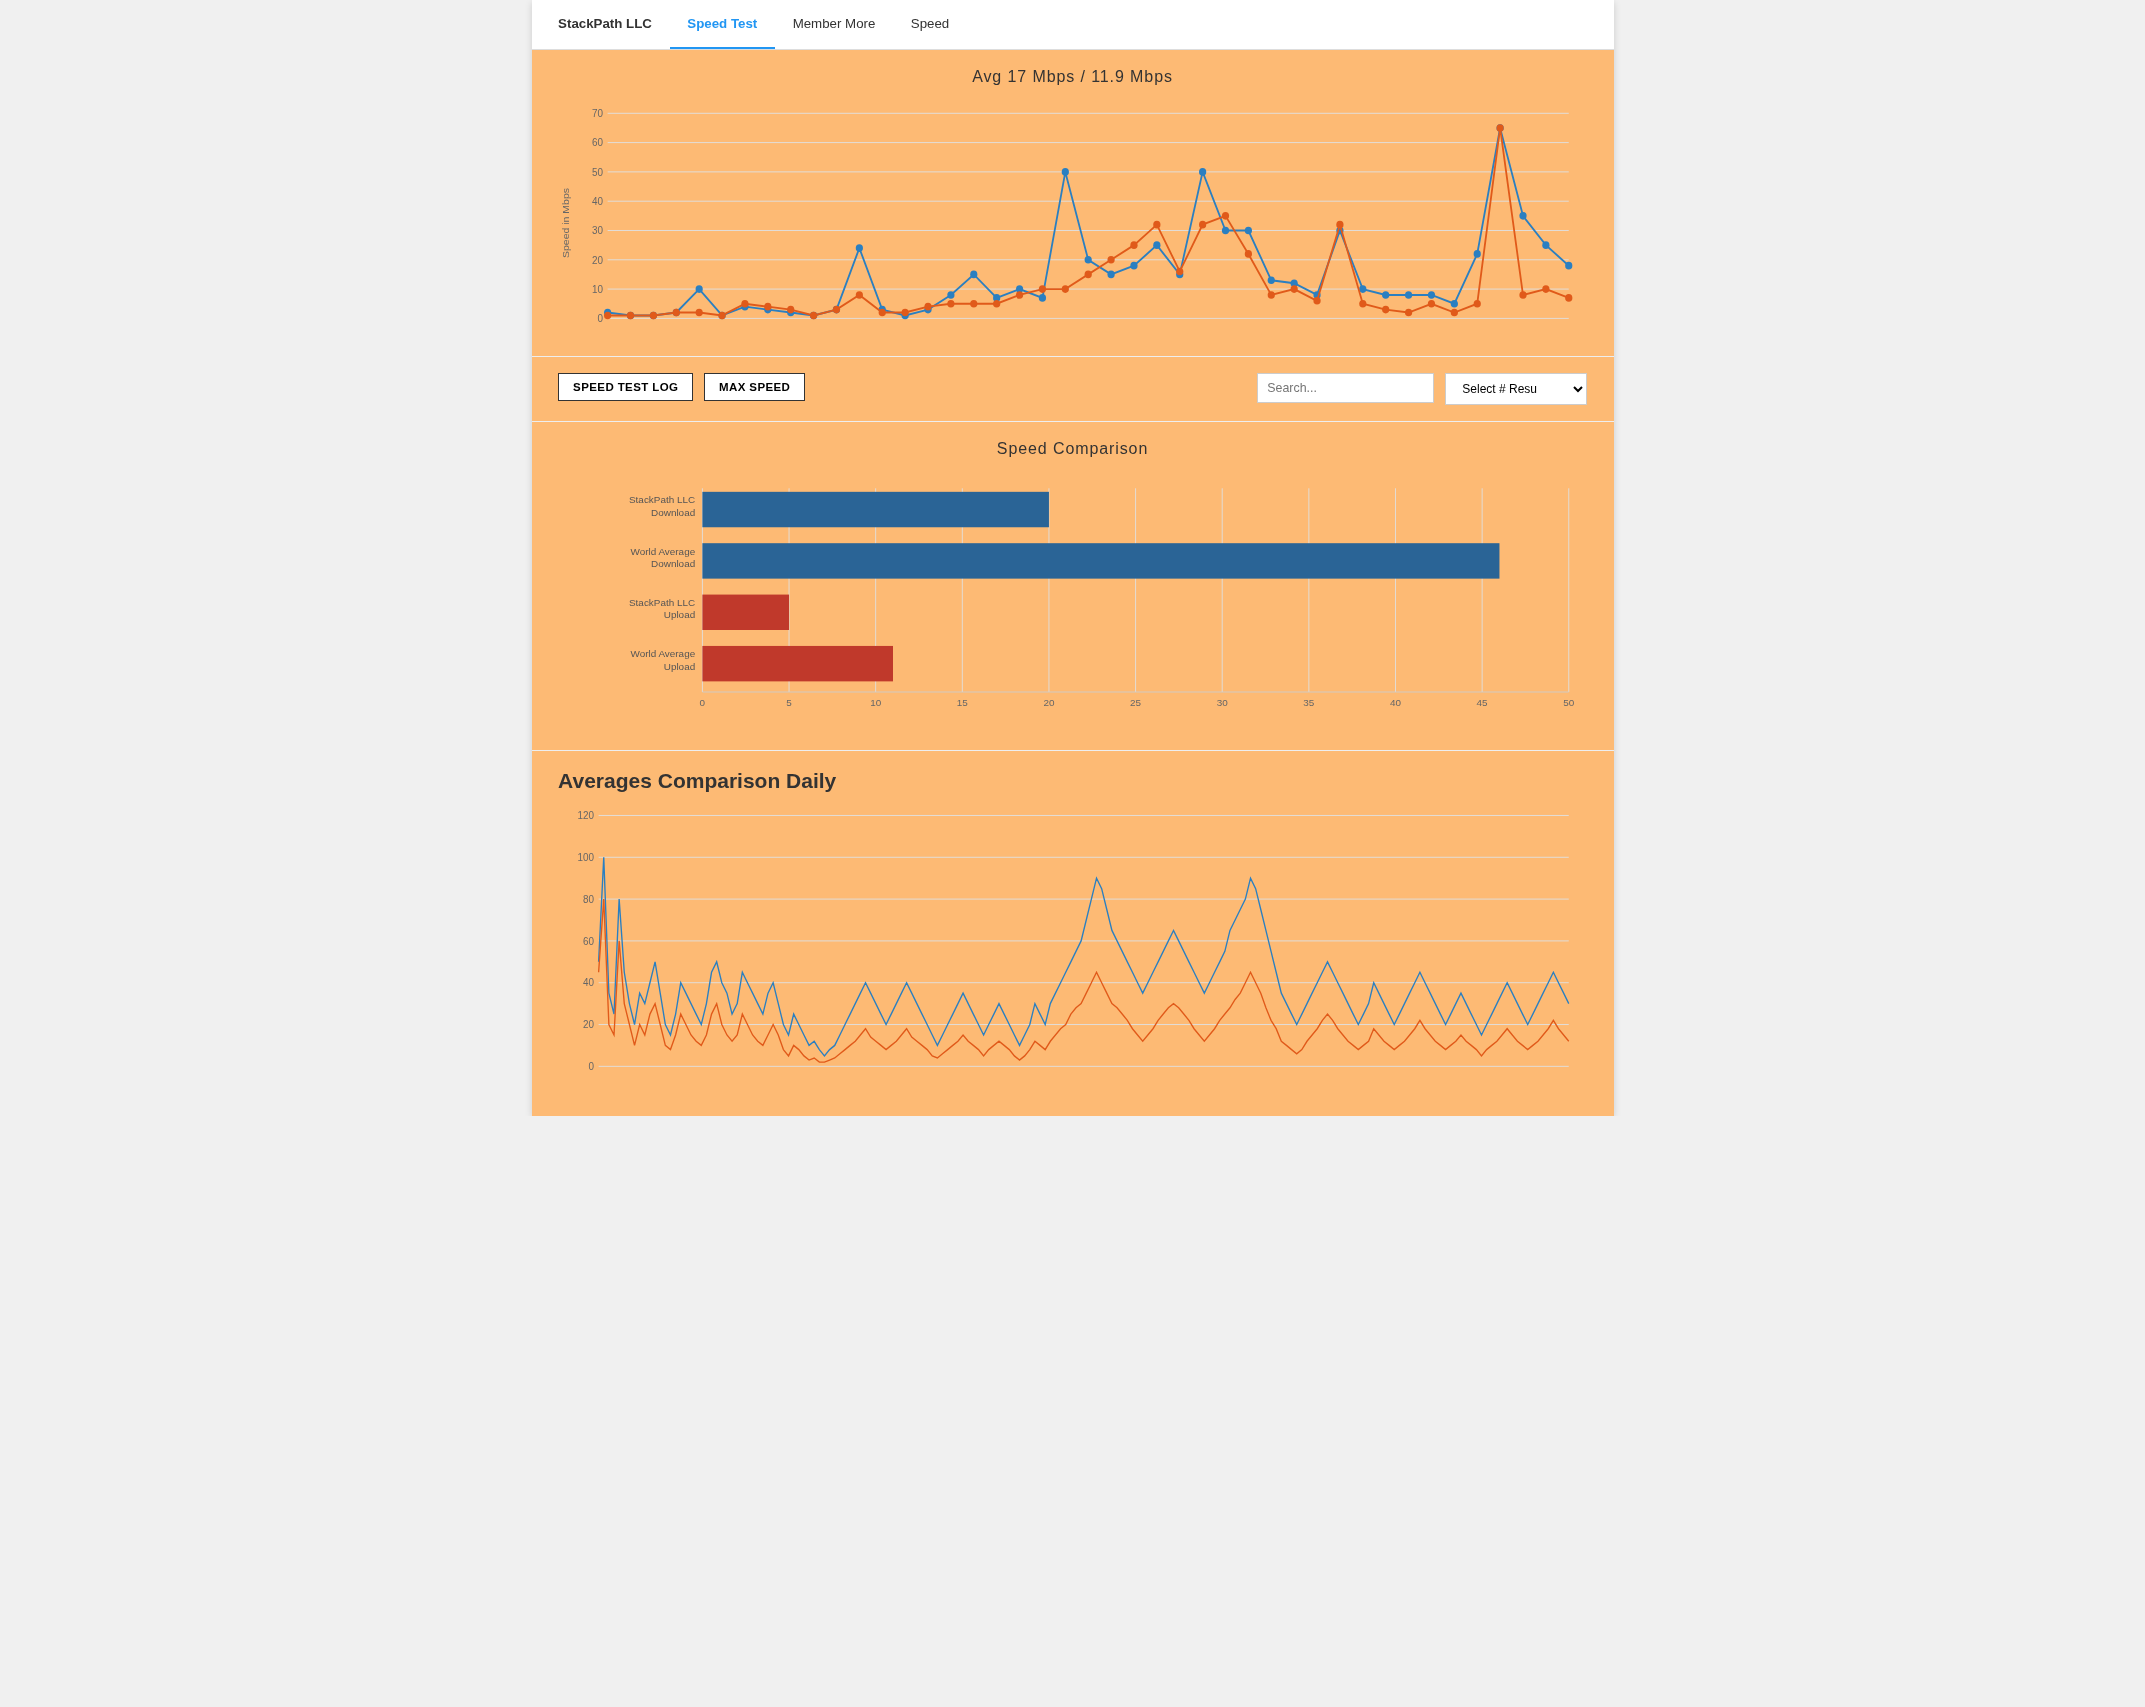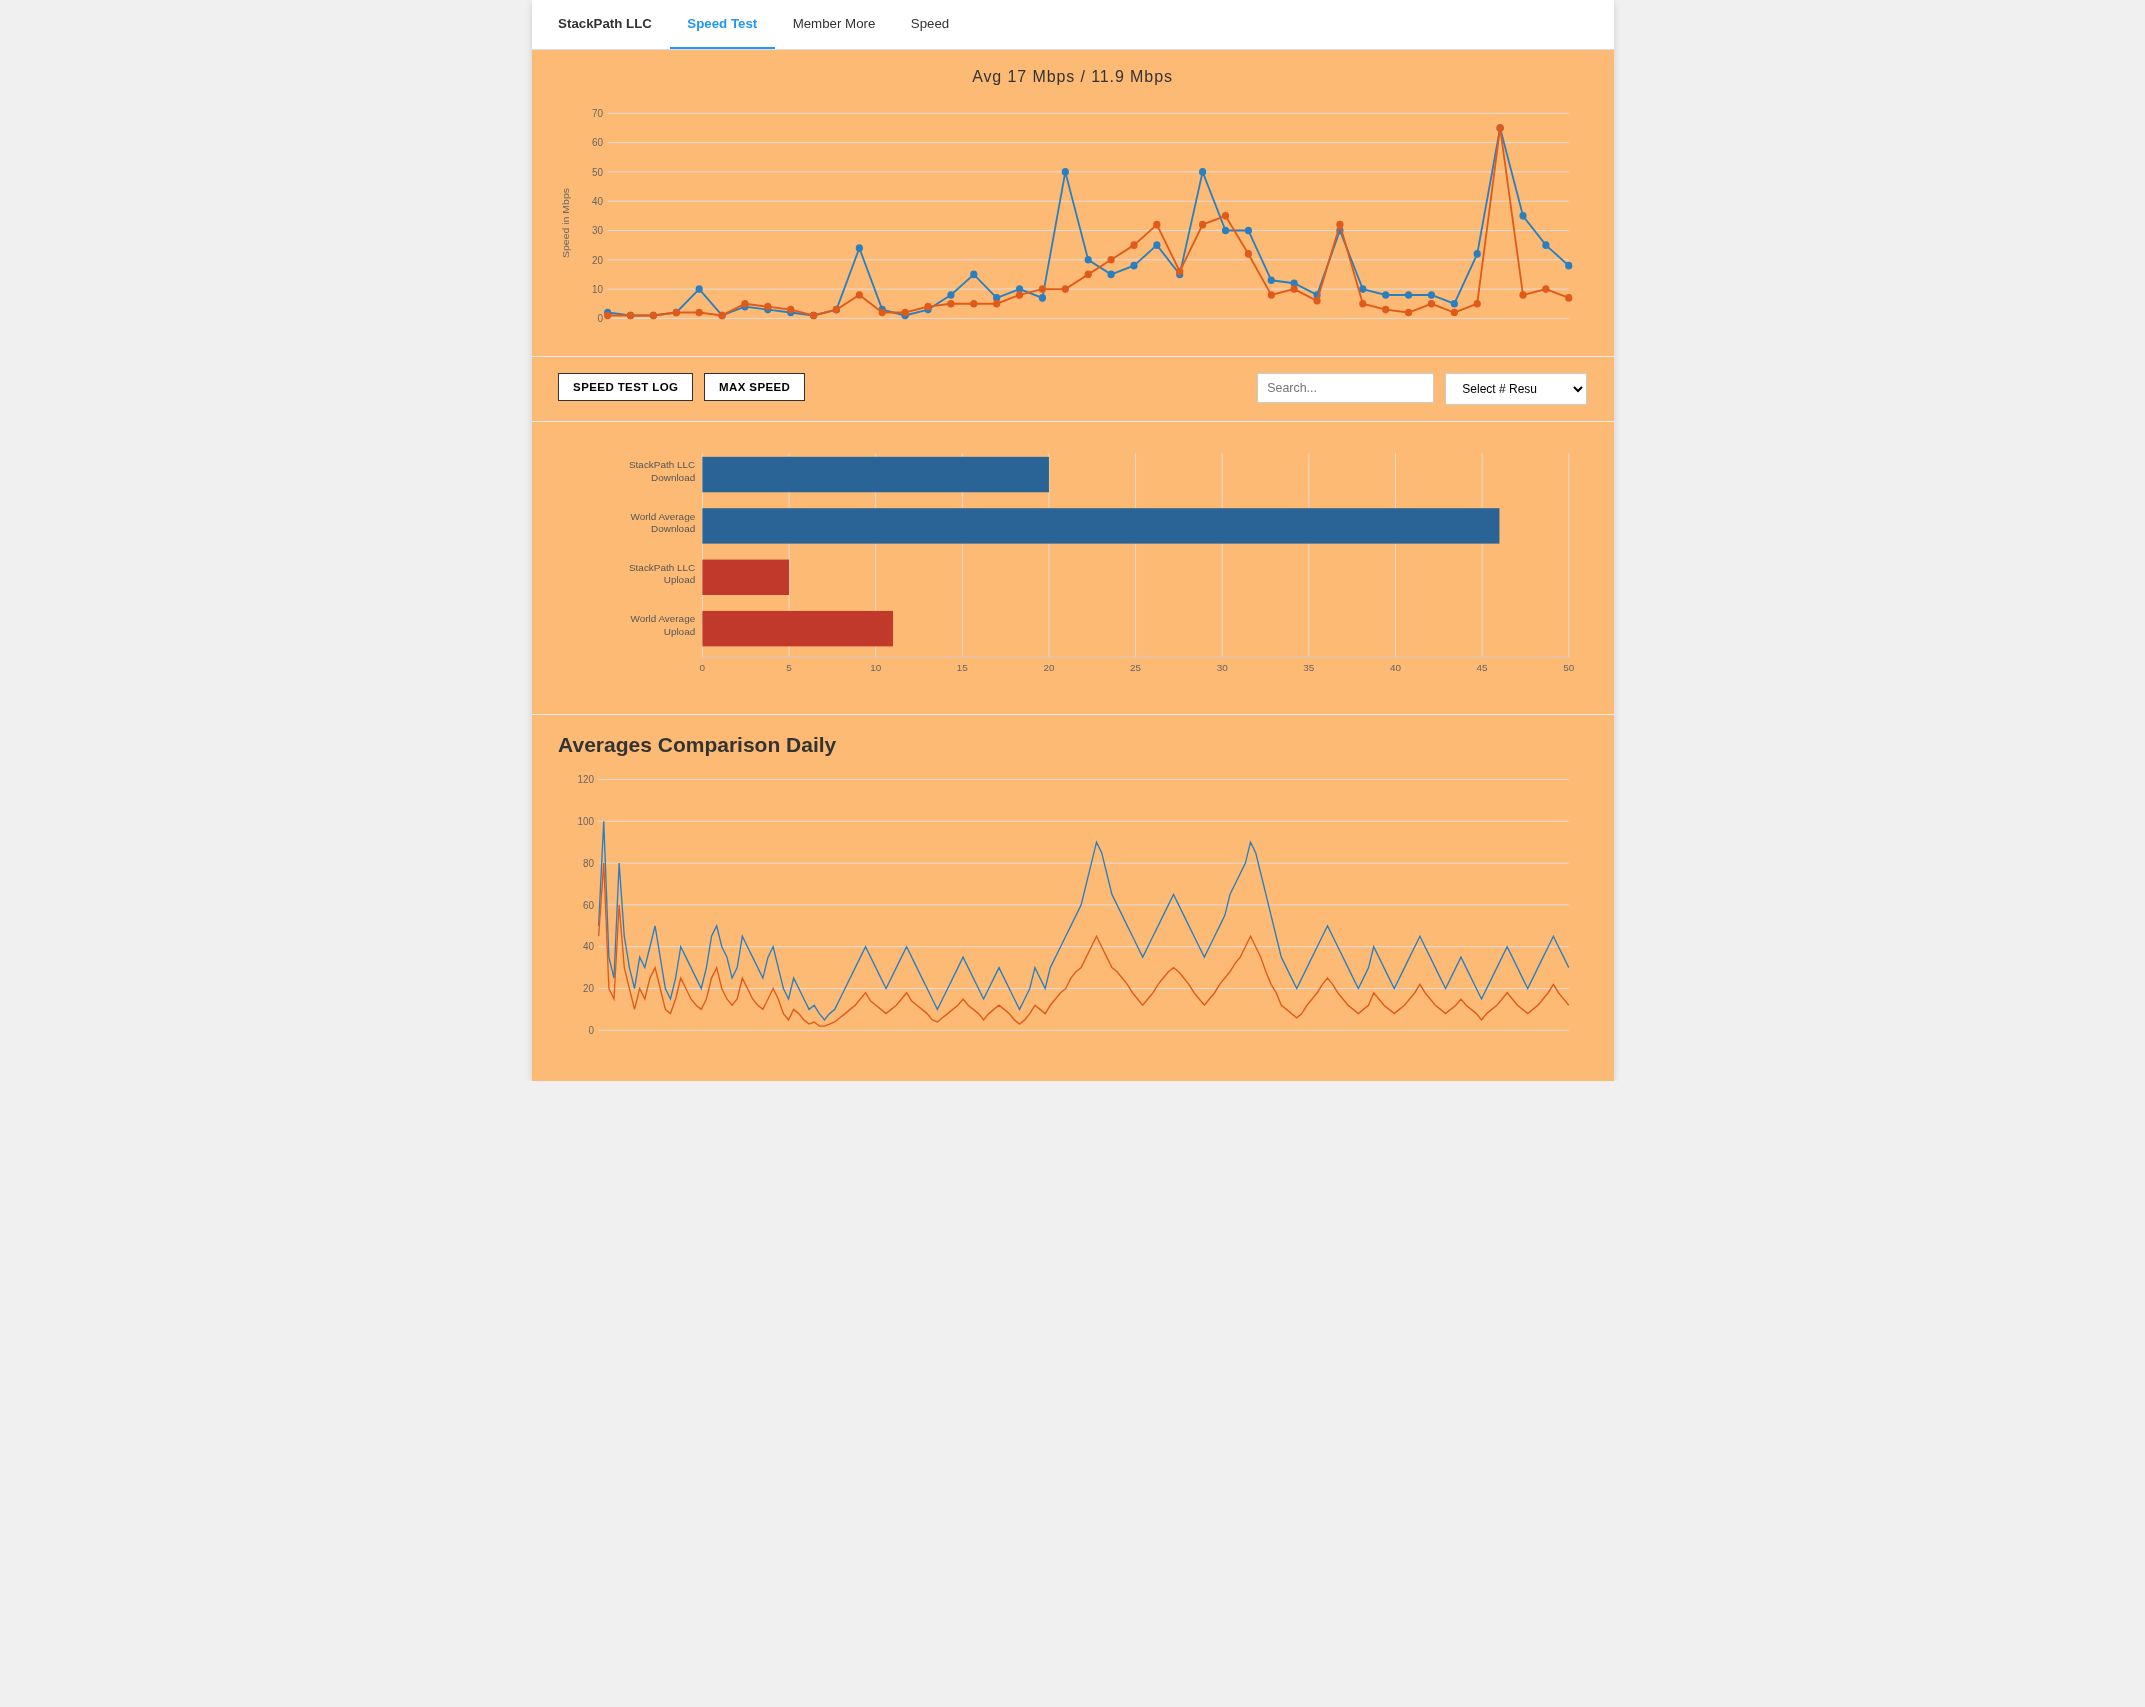--- a/index.html
+++ b/index.html
@@ -267,20 +267,21 @@
   <div class="toolbar">
     <button class="toolbar-btn">SPEED TEST LOG</button>
     <button class="toolbar-btn">MAX SPEED</button>
     <input class="search-input" type="text" placeholder="Search..." style="">
     <select class="select-dropdown">
       <option>Select # Resu</option>
     </select>
   </div>
 
   <div class="comparison-section">
+    <div class="comparison-title">Speed Comparison</div>
     <div class="bar-chart-container">
       <svg id="barChartSvg" viewBox="0 0 1140 280" preserveAspectRatio="none">
           <line x1="160" x2="160" y1="15" y2="245" stroke="#e0e0e0" stroke-width="1"></line>
           <text x="160" y="261" text-anchor="middle" font-size="11" fill="#666">0</text>
           <line x1="256" x2="256" y1="15" y2="245" stroke="#e0e0e0" stroke-width="1"></line>
           <text x="256" y="261" text-anchor="middle" font-size="11" fill="#666">5</text>
           <line x1="352" x2="352" y1="15" y2="245" stroke="#e0e0e0" stroke-width="1"></line>
           <text x="352" y="261" text-anchor="middle" font-size="11" fill="#666">10</text>
           <line x1="448" x2="448" y1="15" y2="245" stroke="#e0e0e0" stroke-width="1"></line>
           <text x="448" y="261" text-anchor="middle" font-size="11" fill="#666">15</text>

